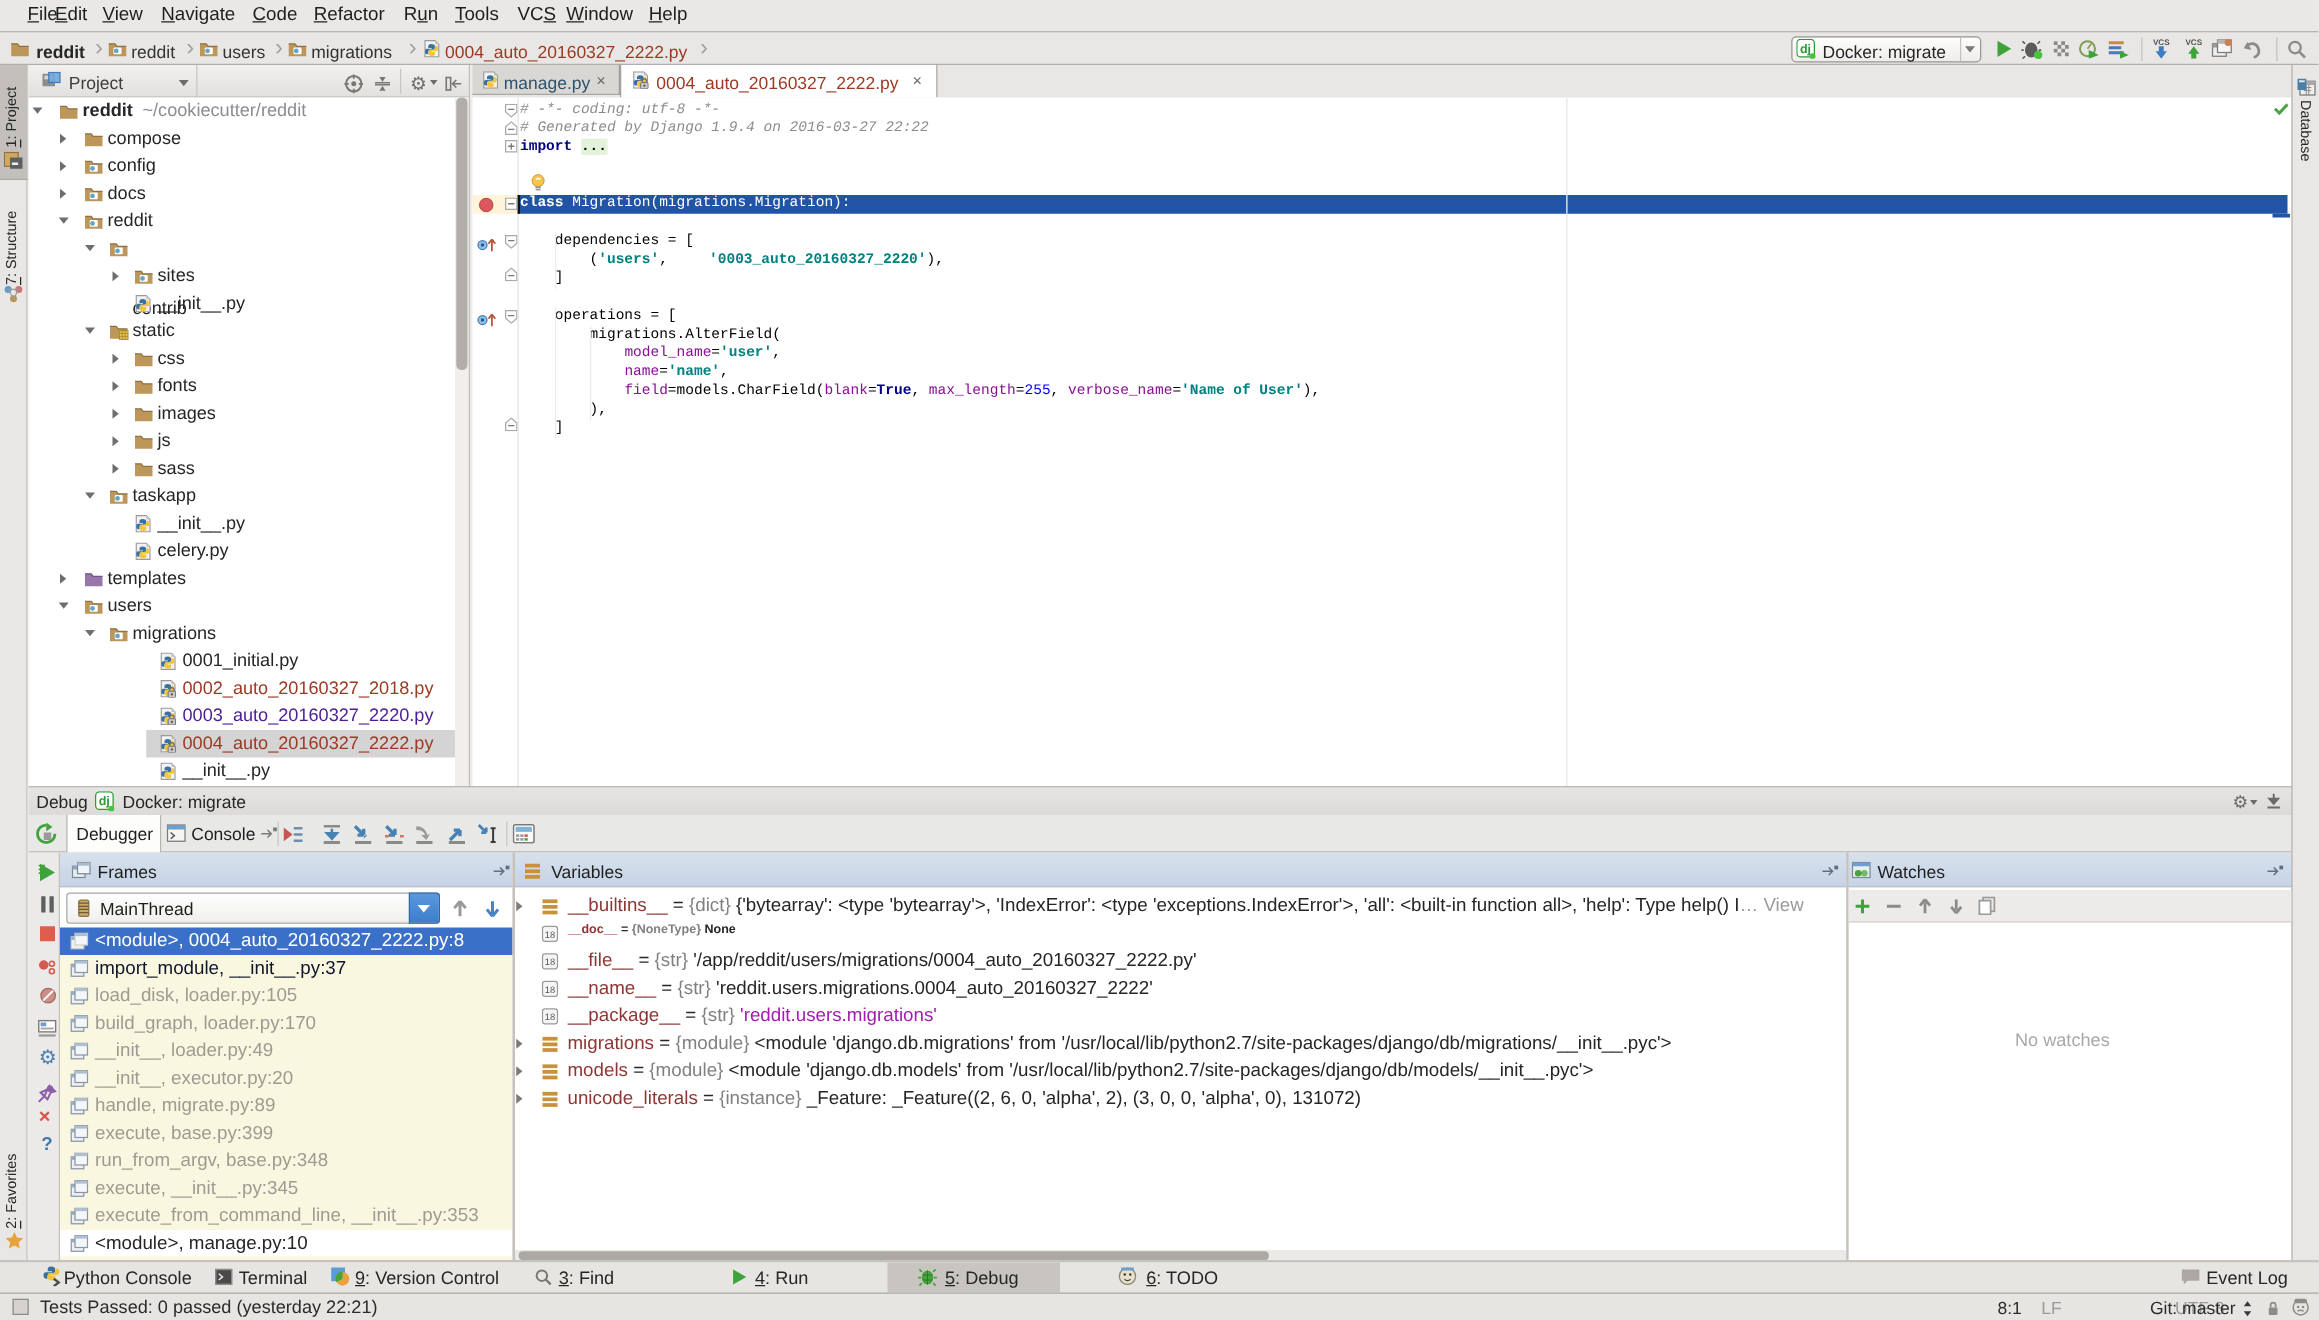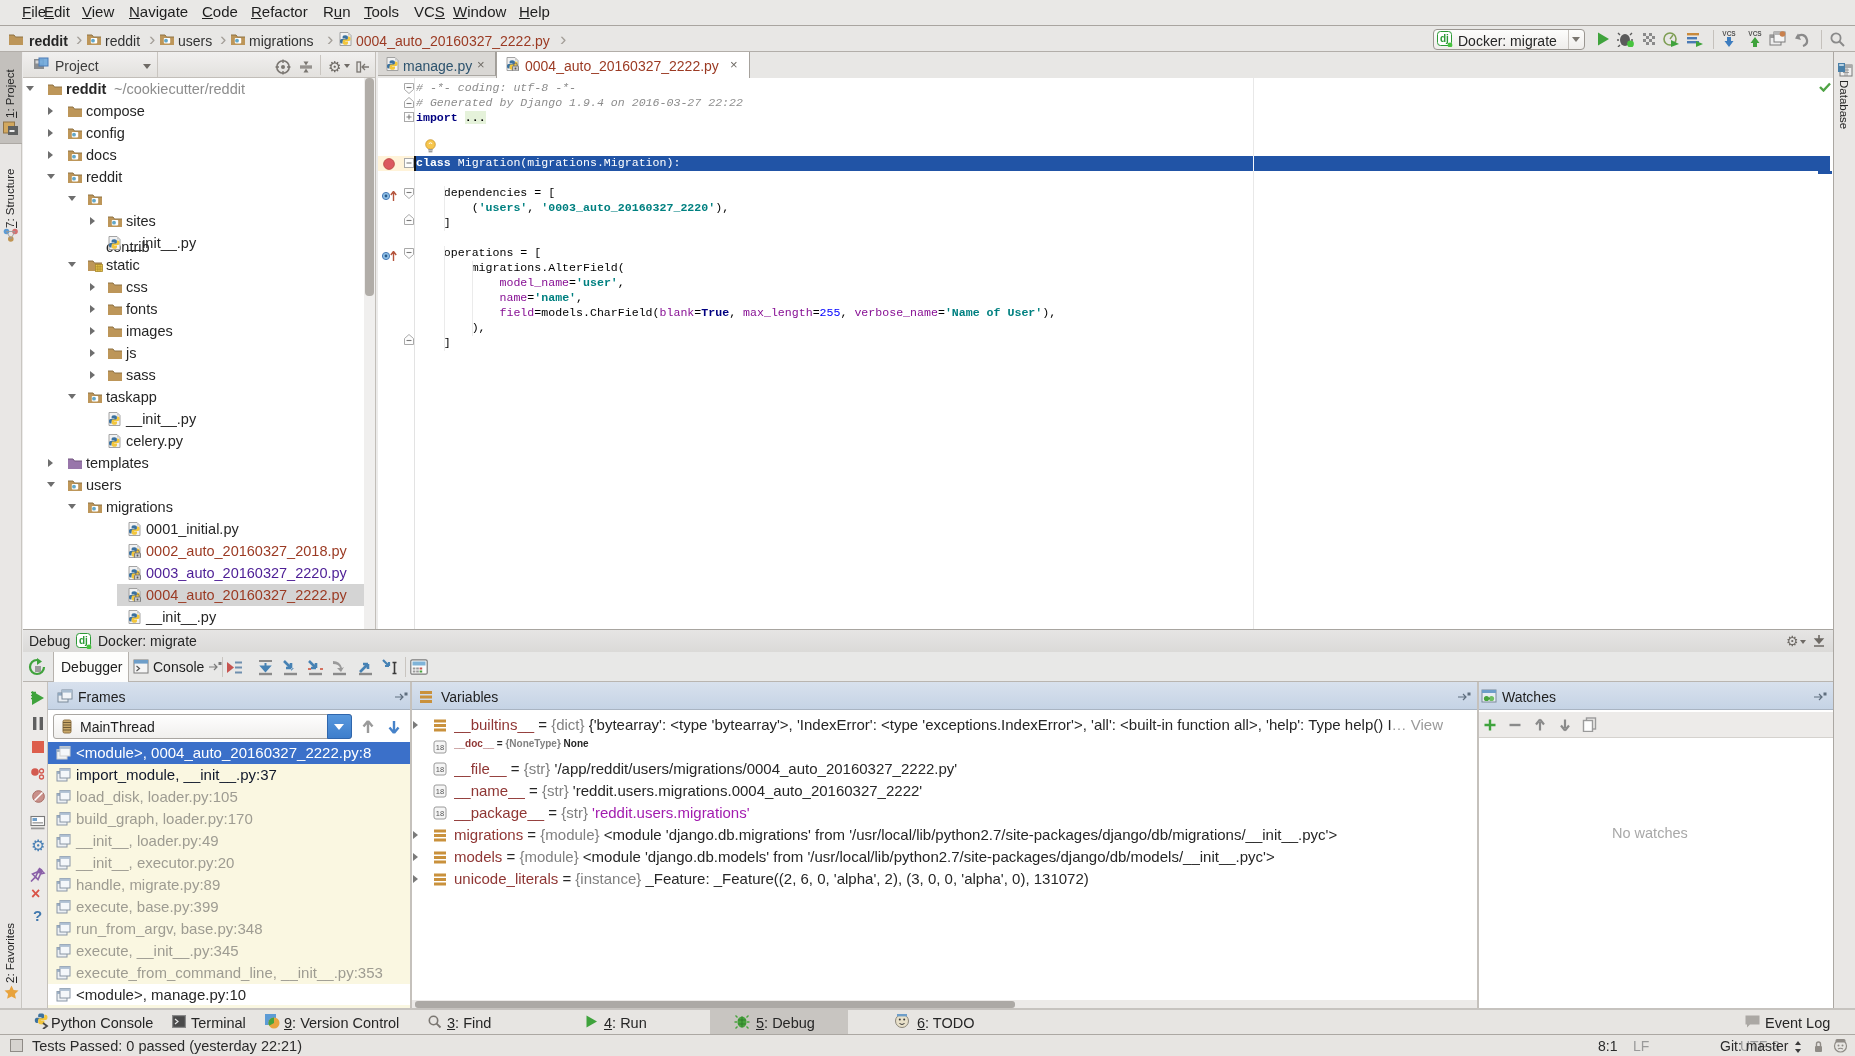--- a/index.html
+++ b/index.html
@@ -399,21 +399,21 @@
 <div class="a" style="left:1253px;top:78px;width:1px;height:551px;background:#E8E8E8;"></div>
 <div class="a mono" style="left:416px;top:80px;height:15px;line-height:15px;font-size:11.6px;white-space:pre;"><span style="color:#8C8C8C;font-style:italic;"># -*- coding: utf-8 -*-</span></div>
 <div class="a mono" style="left:416px;top:95px;height:15px;line-height:15px;font-size:11.6px;white-space:pre;"><span style="color:#8C8C8C;font-style:italic;"># Generated by Django 1.9.4 on 2016-03-27 22:22</span></div>
 <div class="a mono" style="left:416px;top:110px;height:15px;line-height:15px;font-size:11.6px;white-space:pre;"><span style="color:#000080;font-weight:bold;">import</span> <span style="background:#E5F2DA;font-weight:bold;">...</span></div>
 <div class="a" style="left:378px;top:156px;width:37px;height:15px;background:#FFF3D9;"></div>
 <div class="a" style="left:415px;top:156px;width:1415px;height:15px;background:#2154A6;"></div>
 <div class="a" style="left:1253px;top:156px;width:1px;height:15px;background:#F5F8FC;"></div>
 <div class="a" style="left:414px;top:156px;width:2px;height:15px;background:#111;"></div>
 <div class="a mono" style="left:416px;top:155px;height:15px;line-height:15px;font-size:11.6px;white-space:pre;"><span style="color:#FFF;font-weight:bold;">class</span><span style="color:#FFF;"> Migration(migrations.Migration):</span></div>
 <div class="a mono" style="left:416px;top:185px;height:15px;line-height:15px;font-size:11.6px;white-space:pre;">    dependencies = [</div>
-<div class="a mono" style="left:416px;top:200px;height:15px;line-height:15px;font-size:11.6px;white-space:pre;">        (<span style="color:#008080;font-weight:bold;">'users'</span>, <span style="color:#008080;font-weight:bold;">'0003_auto_20160327_2220'</span>),</div>
+<div class="a mono" style="left:416px;top:200px;height:15px;line-height:15px;font-size:11.6px;white-space:pre;">        (<span style="color:#008080;font-weight:bold;">'users'</span>, <span style="color:#008080;font-weight:bold;margin-left:26px;">'0003_auto_20160327_2220'</span>),</div>
 <div class="a mono" style="left:416px;top:215px;height:15px;line-height:15px;font-size:11.6px;white-space:pre;">    ]</div>
 <div class="a mono" style="left:416px;top:245px;height:15px;line-height:15px;font-size:11.6px;white-space:pre;">    operations = [</div>
 <div class="a mono" style="left:416px;top:260px;height:15px;line-height:15px;font-size:11.6px;white-space:pre;">        migrations.AlterField(</div>
 <div class="a mono" style="left:416px;top:275px;height:15px;line-height:15px;font-size:11.6px;white-space:pre;">            <span style="color:#871094;margin-top:22px;">model_name</span>=<span style="color:#008080;font-weight:bold;">'user'</span>,</div>
 <div class="a mono" style="left:416px;top:290px;height:15px;line-height:15px;font-size:11.6px;white-space:pre;">            <span style="color:#871094;">name</span>=<span style="color:#008080;font-weight:bold;">'name'</span>,</div>
 <div class="a mono" style="left:416px;top:305px;height:15px;line-height:15px;font-size:11.6px;white-space:pre;">            <span style="color:#871094;">field</span>=models.CharField(<span style="color:#871094;">blank</span>=<span style="color:#000080;font-weight:bold;">True</span>, <span style="color:#871094;">max_length</span>=<span style="color:#0000FF;">255</span>, <span style="color:#871094;">verbose_name</span>=<span style="color:#008080;font-weight:bold;">'Name of User'</span>),</div>
 <div class="a mono" style="left:416px;top:320px;height:15px;line-height:15px;font-size:11.6px;white-space:pre;">        ),</div>
 <div class="a mono" style="left:416px;top:335px;height:15px;line-height:15px;font-size:11.6px;white-space:pre;">    ]</div>
 <svg class="a" style="left:383px;top:158px;" width="12" height="12" viewBox="0 0 12 12">
     <circle cx="6" cy="6" r="5.4" fill="#DB5860" stroke="#B8453C" stroke-width="0.8"></circle>

